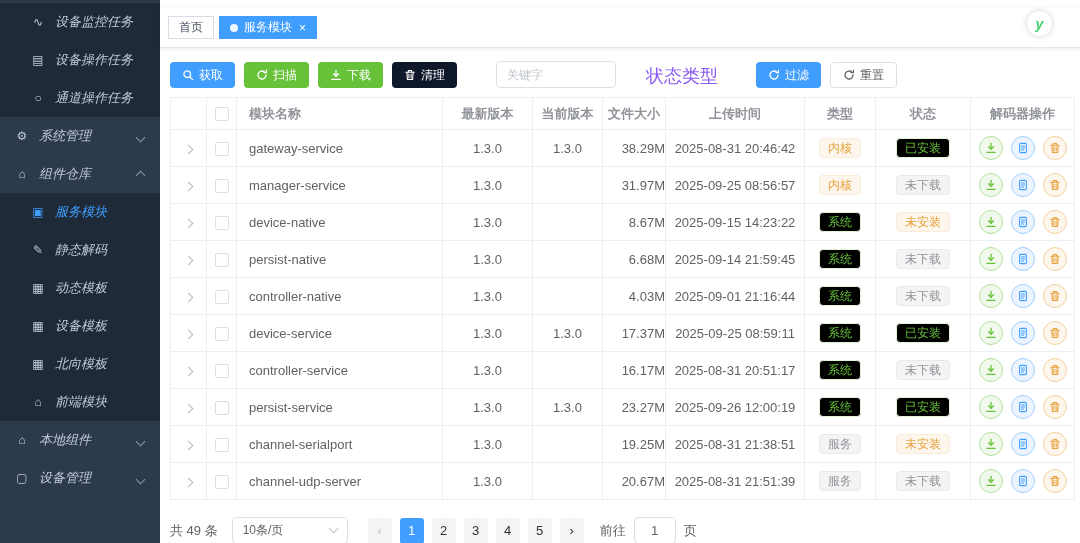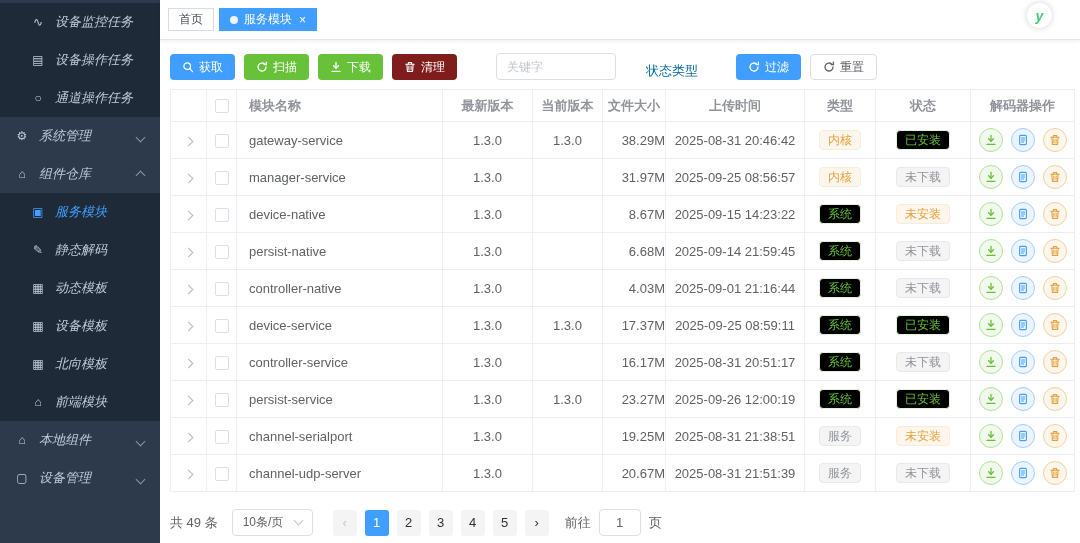--- a/index.html
+++ b/index.html
@@ -18,40 +18,40 @@
   .side-item .lbl { white-space: nowrap; font-style: italic; }
   .side-caret { margin-left: auto; margin-right: 16px; color: #8a97a5; }
 
   .caret { display: inline-block; width: 7px; height: 7px; border-right: 1.4px solid currentColor; border-bottom: 1.4px solid currentColor; }
   .caret.down { transform: rotate(45deg); margin-top: -4px; }
   .caret.up { transform: rotate(-135deg); margin-top: 4px; }
   .caret.right { transform: rotate(-45deg); }
 
   
   .main { flex: 1; display: flex; flex-direction: column; background: #fff; min-width: 0; }
-  .tabbar { height: 40px; background: #fff; border-bottom: 1px solid #e3e6eb; box-shadow: 0 1px 4px rgba(0,21,41,.08); display: flex; align-items: center; padding-left: 8px; position: relative; flex-shrink: 0; z-index: 2; }
+  .tabbar { height: 40px; background: #fff; border-bottom: 1px solid #e3e6eb; box-shadow: 0 1px 4px rgba(0,21,41,.08); display: flex; align-items: center; padding-left: 8px; position: relative; flex-shrink: 0; z-index: 2; margin-top: 8px; }
   .tab { height: 23px; padding: 0 10px; border: 1px solid #d8dce5; background: #fff; color: #495060; font-size: 12px; display: inline-flex; align-items: center; margin-right: 5px; cursor: pointer; }
   .tab.active { background: #409eff; border-color: #409eff; color: #fff; }
   .tab .dot { width: 8px; height: 8px; border-radius: 50%; background: rgba(255,255,255,.9); margin-right: 6px; }
   .tab .close { margin-left: 7px; font-size: 12px; line-height: 1; }
   .avatar { position: absolute; right: 28px; top: 3px; width: 25px; height: 25px; border-radius: 50%; background: #fff; box-shadow: 0 0 6px rgba(0,0,0,.18); display: flex; align-items: center; justify-content: center; color: #3ecf6e; font-weight: bold; font-style: italic; font-size: 14px; cursor: pointer; }
 
   .content { flex: 1; background: #fff; padding: 0 8px; overflow: hidden; }
 
   
   .toolbar { display: flex; align-items: flex-end; padding: 13px 0 9px 2px; }
   .btn { height: 26px; padding: 0 12px; border: none; border-radius: 4px; font-size: 12px; color: #fff; display: inline-flex; align-items: center; gap: 5px; margin-right: 9px; cursor: pointer; font-family: inherit; }
   .btn.blue { background: #409eff; }
   .btn.green { background: #67c23a; }
-  .btn.orange { background: #7f1d1d; }
+  .btn.orange { background: #0f172a; }
   .btn.plain { background: #fff; border: 1px solid #dcdfe6; color: #606266; }
   .btn svg { display: block; }
   .tb-input { width: 120px; height: 27px; border: 1px solid #dcdfe6; border-radius: 4px; padding: 0 10px; font-size: 12px; color: #606266; margin-left: 30px; outline: none; font-family: inherit; }
   .tb-input::placeholder { color: #c0c4cc; }
-  .tb-label { font-size: 13px; color: #0369a1; margin-left: 30px; margin-right: 10px; white-space: nowrap; }
+  .tb-label { font-size: 18px; color: #8b5cf6; margin-left: 30px; margin-right: 10px; white-space: nowrap; }
   .tb-select { width: 148px; height: 27px; border: 1px solid #dcdfe6; border-radius: 4px; display: inline-flex; align-items: center; justify-content: space-between; padding: 0 10px; font-size: 12px; color: #c0c4cc; cursor: pointer; }
   .tb-select .caret { color: #c0c4cc; }
   .gap-filter { margin-left: 28px; }
 
   
   table.module-table { border-collapse: collapse; table-layout: fixed; width: 904px; margin-left: 2px; }
   .module-table th, .module-table td { border: 1px solid #ebeef5; font-size: 13px; overflow: hidden; white-space: nowrap; }
   .module-table th { height: 32px; color: #909399; font-weight: bold; text-align: center; background: #fff; }
   .module-table td { height: 37px; color: #606266; text-align: center; }
   .module-table td.name, .module-table th.name { text-align: left; padding-left: 12px; margin-left: 32px; }
@@ -65,21 +65,21 @@
   .tag.info { color: #909399; background: #f4f4f5; border-color: #e9e9eb; }
 
   .op-btn { display: inline-flex; align-items: center; justify-content: center; width: 24px; height: 24px; border-radius: 50%; margin: 0 4px; cursor: pointer; vertical-align: middle; }
   .op-btn svg { display: block; }
   .op-download { background: #f0f9eb; border: 1px solid #b3e19d; color: #67c23a; }
   .op-doc { background: #ecf5ff; border: 1px solid #a0cfff; color: #409eff; }
   .op-trash { background: #fdf6ec; border: 1px solid #f3d19e; color: #e6a23c; }
 
   
   .pagination { display: flex; align-items: center; margin: 17px 0 0 2px; font-size: 13px; color: #606266; }
-  .pg-select { width: 81px; height: 27px; border: 1px solid #dcdfe6; border-radius: 4px; display: inline-flex; align-items: center; justify-content: space-between; padding: 0 10px; margin-left: 14px; font-size: 12px; color: #606266; cursor: pointer; }
+  .pg-select { width: 116px; height: 27px; border: 1px solid #dcdfe6; border-radius: 4px; display: inline-flex; align-items: center; justify-content: space-between; padding: 0 10px; margin-left: 14px; font-size: 12px; color: #606266; cursor: pointer; }
   .pg-select .caret { color: #c0c4cc; }
   .pager { display: flex; align-items: center; margin-left: 16px; }
   .page { min-width: 24px; height: 26px; line-height: 26px; text-align: center; background: #f4f4f5; border-radius: 3px; margin: 0 4px; color: #303133; font-size: 13px; cursor: pointer; padding: 0 4px; }
   .page.active { background: #409eff; color: #fff; }
   .page.disabled { color: #c0c4cc; }
   .goto-label { margin-left: 12px; }
   .goto-input { width: 42px; height: 27px; border: 1px solid #dcdfe6; border-radius: 4px; text-align: center; font-size: 13px; color: #606266; margin: 0 8px; outline: none; font-family: inherit; }
 </style>
 </head>
 <body>

